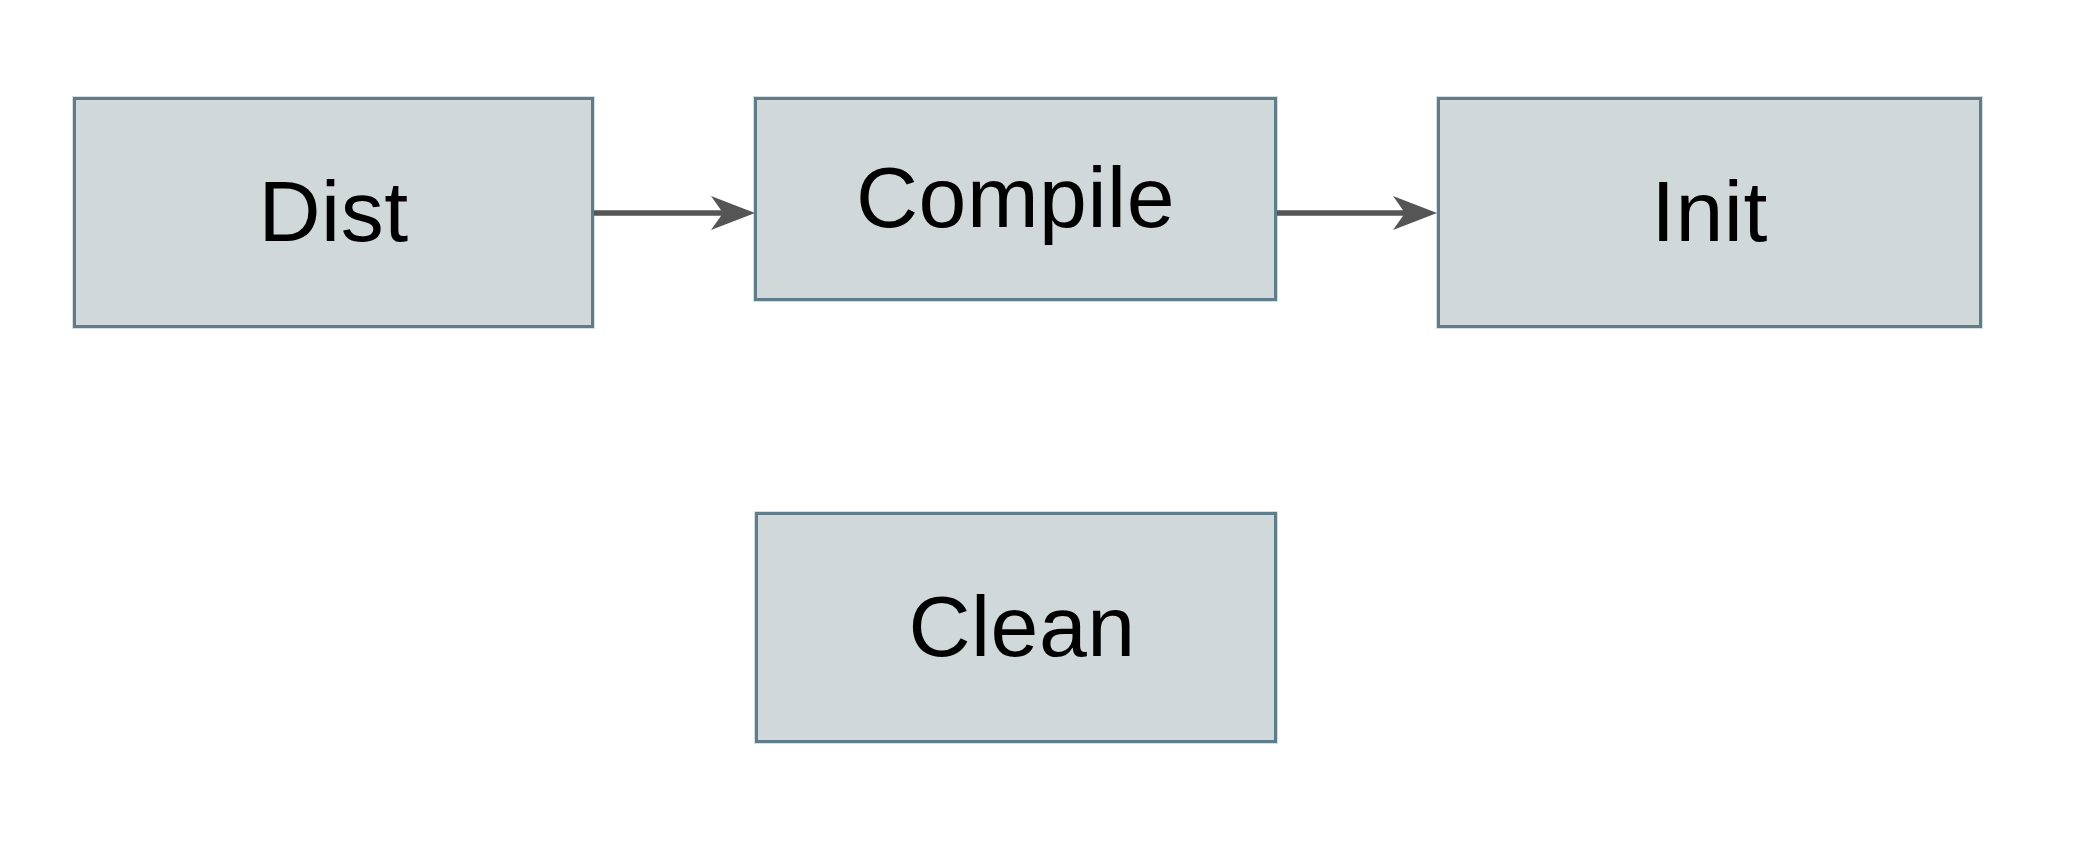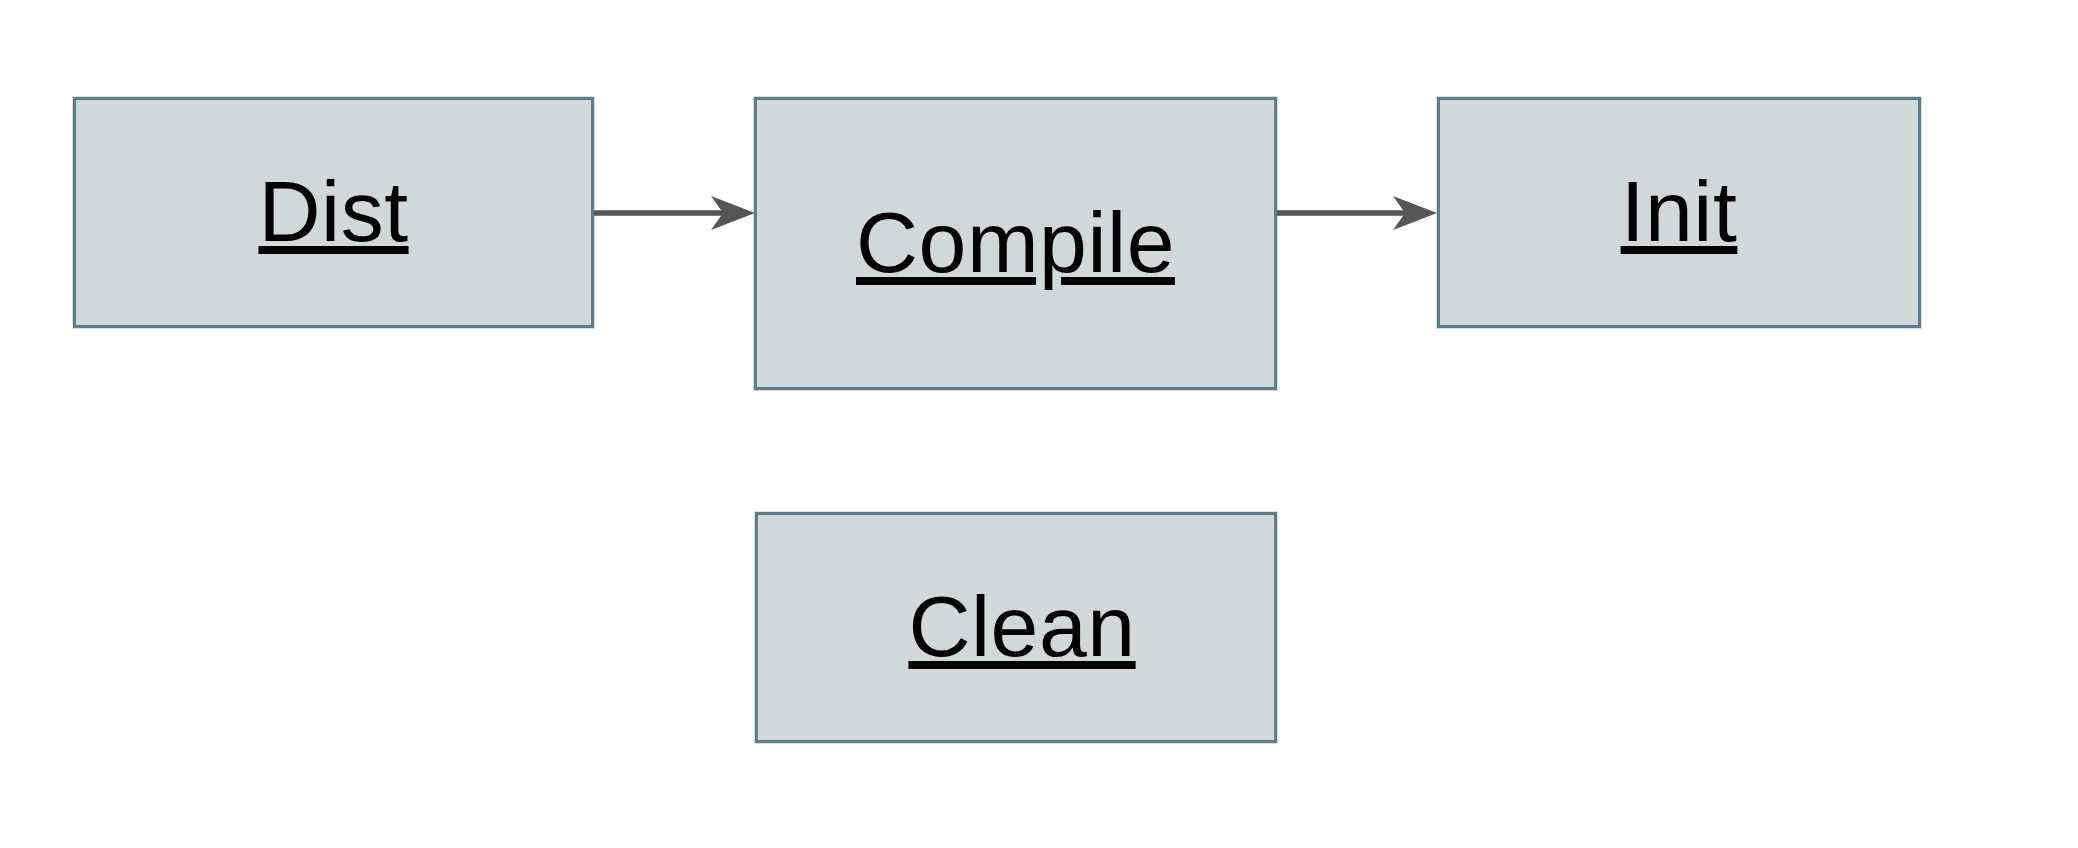--- a/index.html
+++ b/index.html
@@ -22,33 +22,32 @@
     overflow: hidden;
   }
   .node {
     position: absolute;
     background: var(--node-fill);
     border: 3px solid var(--node-border);
     box-shadow: 0 0 0 1px rgba(95,124,138,0.25);
     display: flex;
     align-items: center;
     justify-content: center;
-    text-decoration: underline;
   }
   .node-label {
     font-size: 86px;
     line-height: 1;
     color: var(--node-text);
     letter-spacing: 0.5px;
     white-space: nowrap;
     padding-bottom: 4px;
   }
   .node-dist    { left: 73px;   top: 97px;  width: 521px; height: 231px; }
-  .node-compile { left: 754px;  top: 97px;  width: 523px; height: 293px; }
-  .node-init    { left: 1437px; top: 97px;  width: 484px; height: 231px; }
+  .node-compile { left: 754px;  top: 97px;  width: 523px; height: 204px; }
+  .node-init    { left: 1437px; top: 97px;  width: 545px; height: 231px; }
   .node-clean   { left: 755px;  top: 512px; width: 522px; height: 231px; padding-left: 12px; }
   .edge {
     position: absolute;
     overflow: visible;
   }
   .edge-dist-compile  { left: 594px;  top: 196px; }
   .edge-compile-init  { left: 1277px; top: 196px; }
   .edge line {
     stroke: var(--arrow);
     stroke-width: 5.5;

